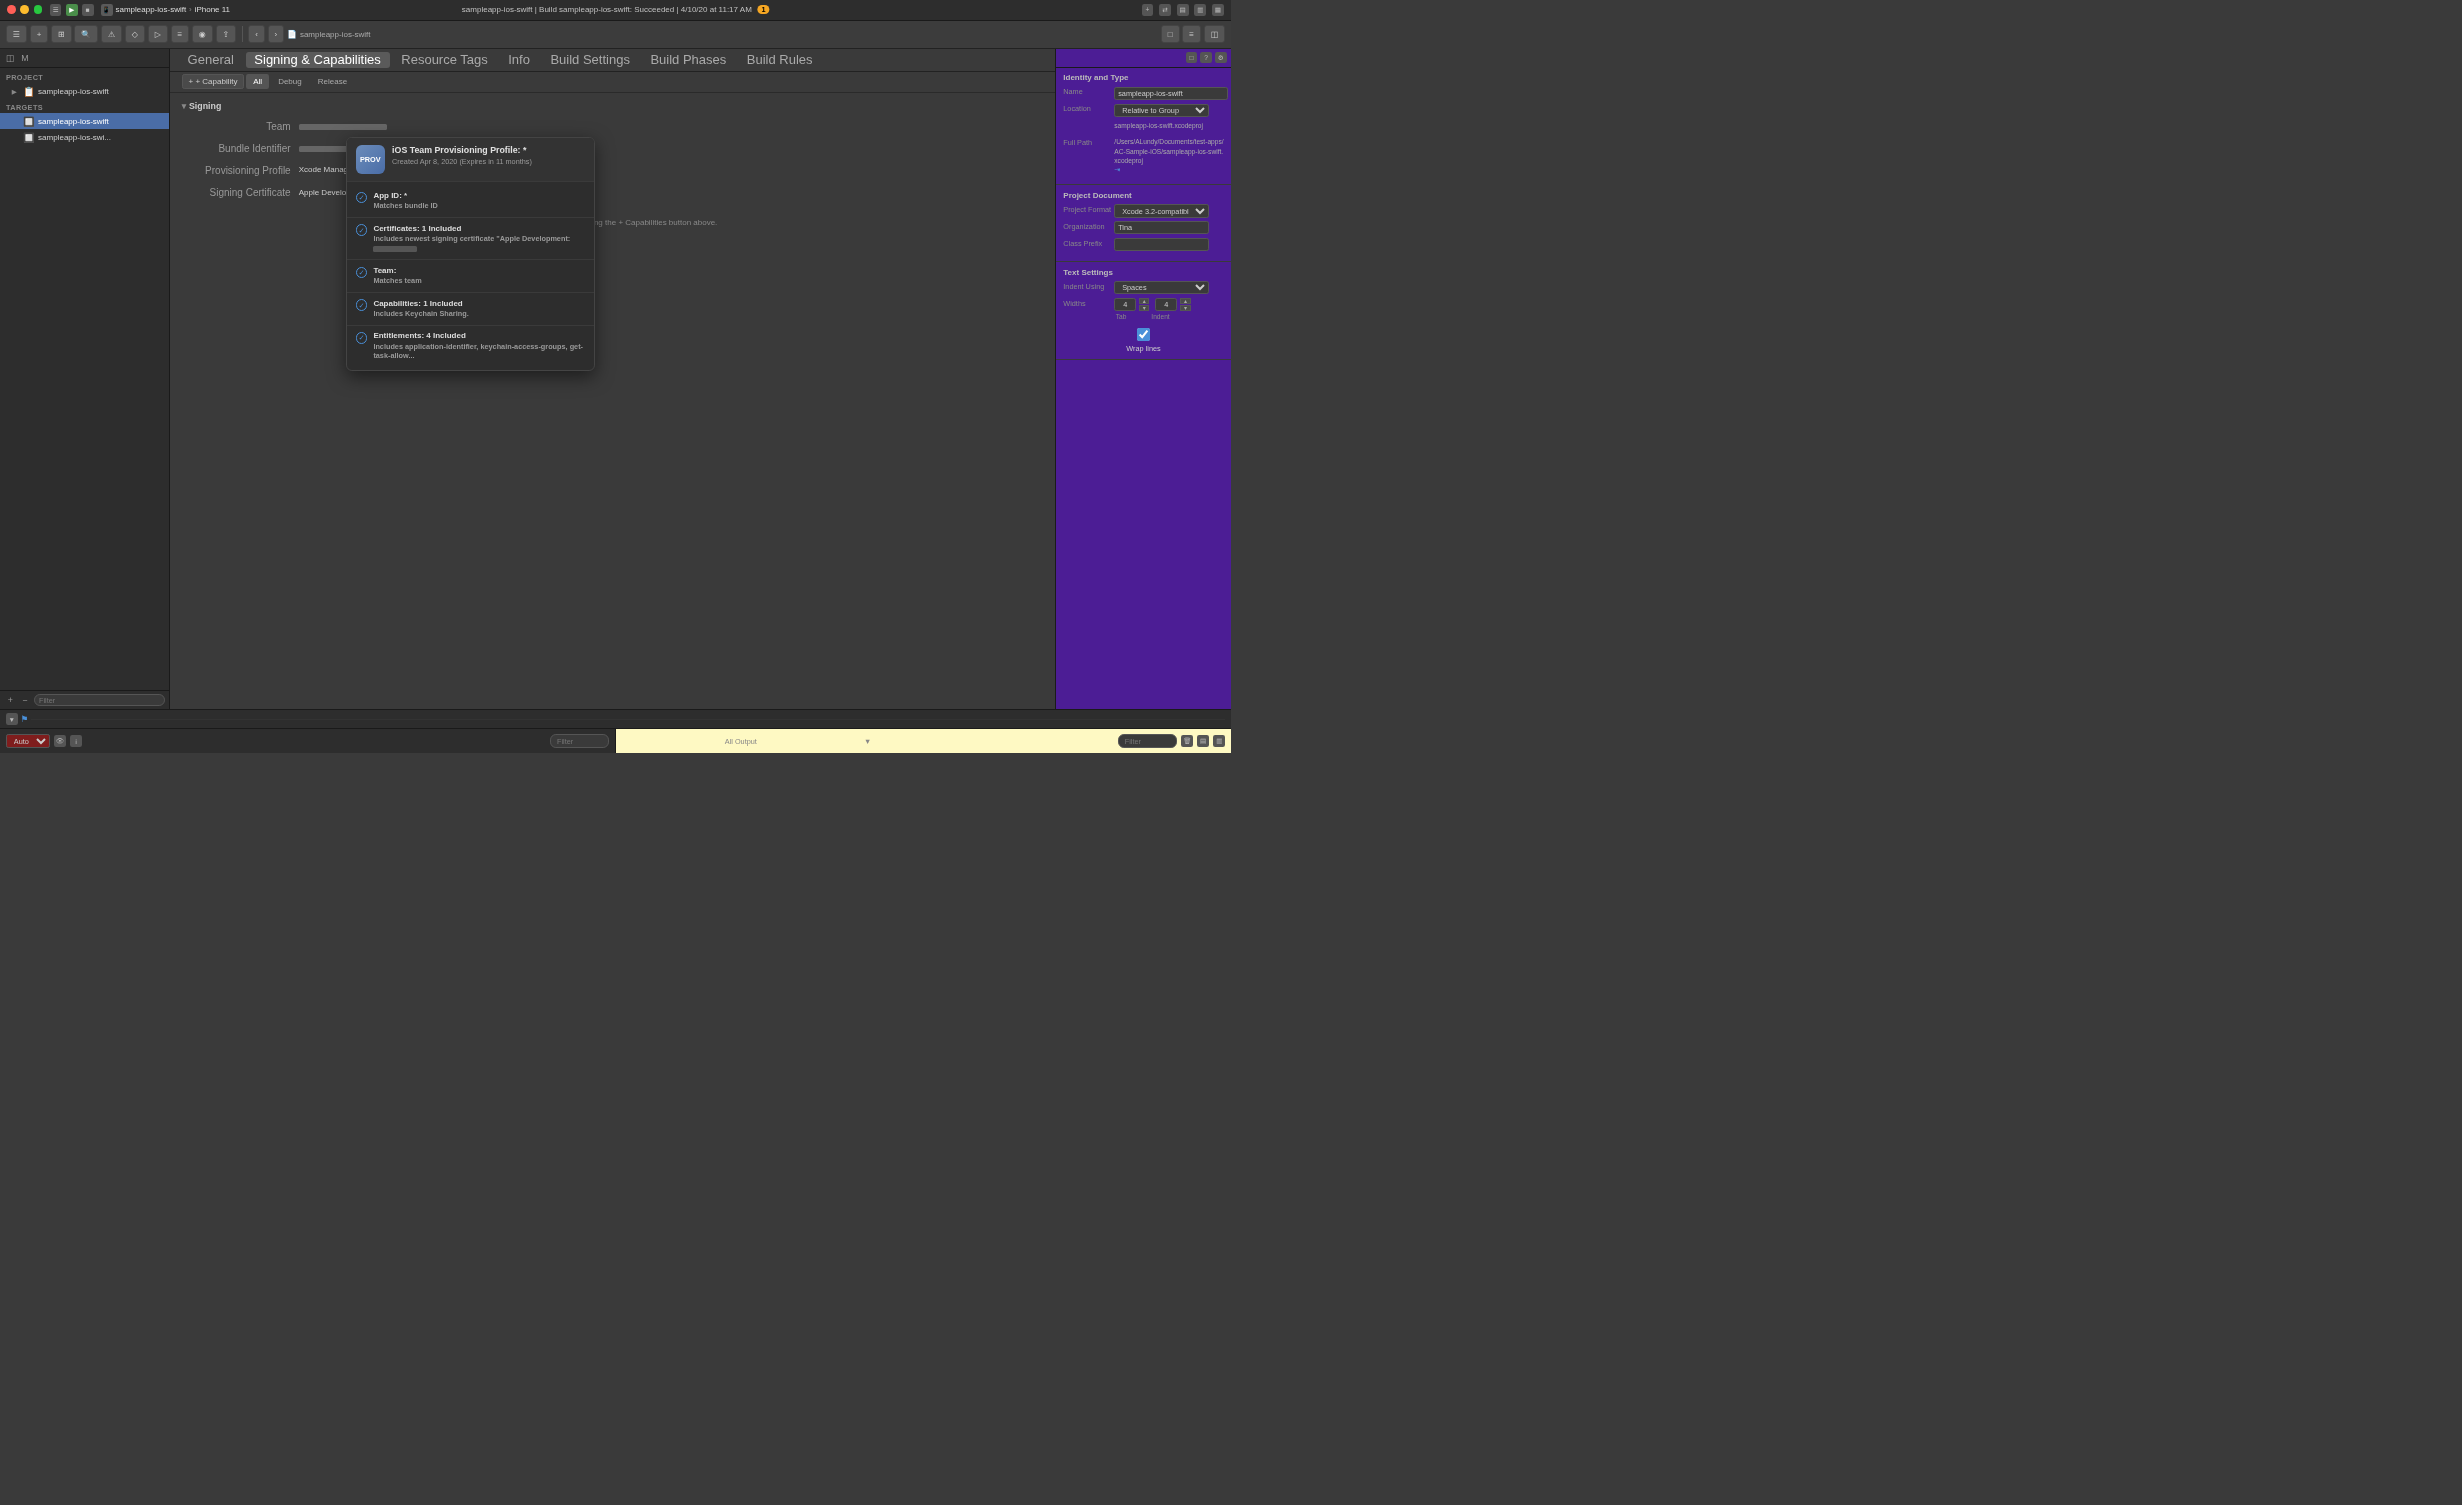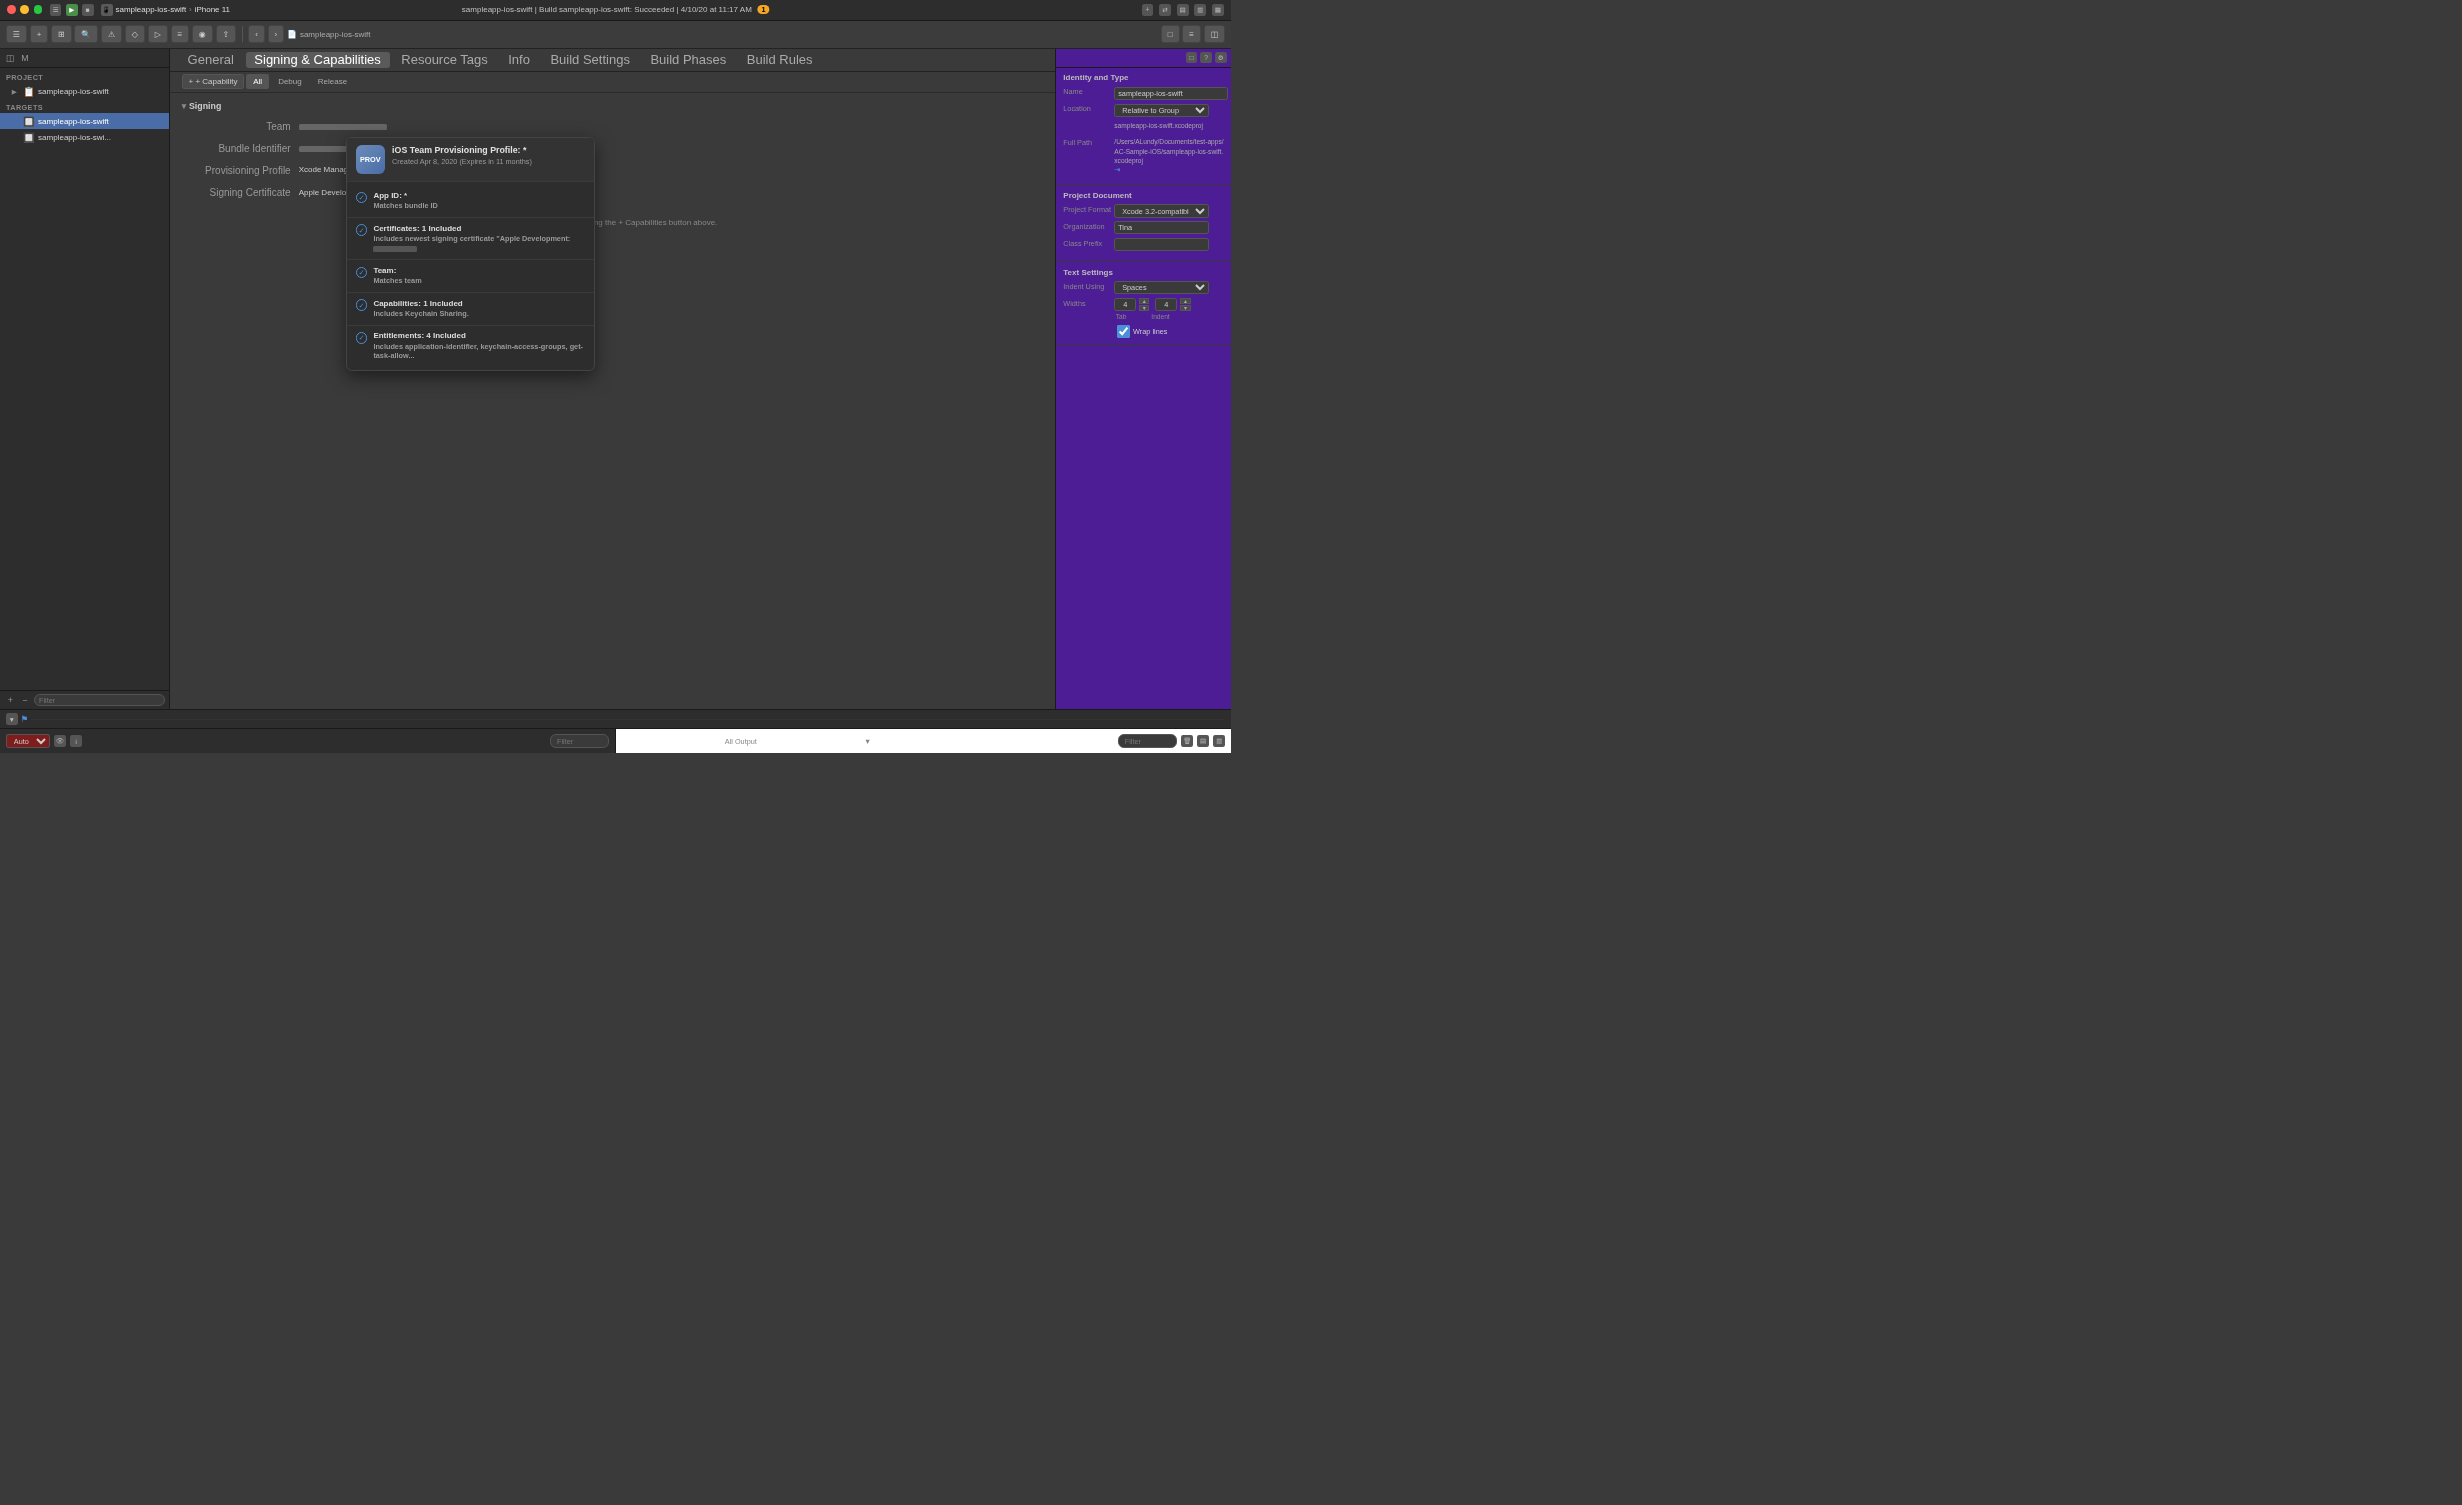--- a/index.html
+++ b/index.html
@@ -421,21 +421,21 @@
     }
     .stepper-btn {
       width: 10.3px; height: 5.9px;
       background: #4a4a4a;
       border: 0.7px solid #555;
       cursor: pointer; font-size: 5.1px;
       display: flex; align-items: center; justify-content: center; color: #aaa;
     }
     .insp-checkbox-row {
       display: flex; align-items: center; gap: 2.9px;
-      font-size: 7.3px; color: #ccc; margin-top: 2.2px;
+      font-size: 7.3px; color: #ccc; margin-top: 2.2px; flex-direction: column;
     }
     .insp-path {
       font-size: 6.6px; color: #aaa; line-height: 1.4; word-break: break-all;
     }
     .insp-link { color: #4a90d9; cursor: pointer; }
 
     
     .bottom-bar {
       height: 44px;
       background: #2d2d2d;
@@ -842,21 +842,21 @@
     <div style="flex:1;display:flex;align-items:center;padding:0 5.9px;gap:4.4px;border-right:0.7px solid #1a1a1a;background:#2d2d2d;">
       <select style="height:13.2px;background:#7f1d1d;border:0.7px solid #555;border-radius:2.2px;color:#ccc;font-size:7.3px;padding:0 2.9px;">
         <option value="Auto">Auto</option>
       </select>
       <div class="tb-btn">👁</div>
       <div class="tb-btn">ℹ</div>
       <div style="flex:1;"></div>
       <input type="text" class="bottom-filter" placeholder="Filter" style="">
     </div>
 
-    <div style="flex:1;display:flex;align-items:center;padding:0 5.9px;gap:4.4px;background:#ffffff;">
+    <div style="flex:1;display:flex;align-items:center;padding:0 5.9px;gap:4.4px;background:#fef9c3;">
       <span style="color:#888;font-size:7.3px;flex:1;text-align:center;">All Output</span>
       <div style="font-size:7.3px;color:#888;">▼</div>
       <div style="flex:1;"></div>
       <input type="text" class="bottom-filter" placeholder="Filter" style="">
       <div class="tb-btn">🗑</div>
       <div class="tb-btn">▤</div>
       <div class="tb-btn">▥</div>
     </div>
   </div>
 </div>

